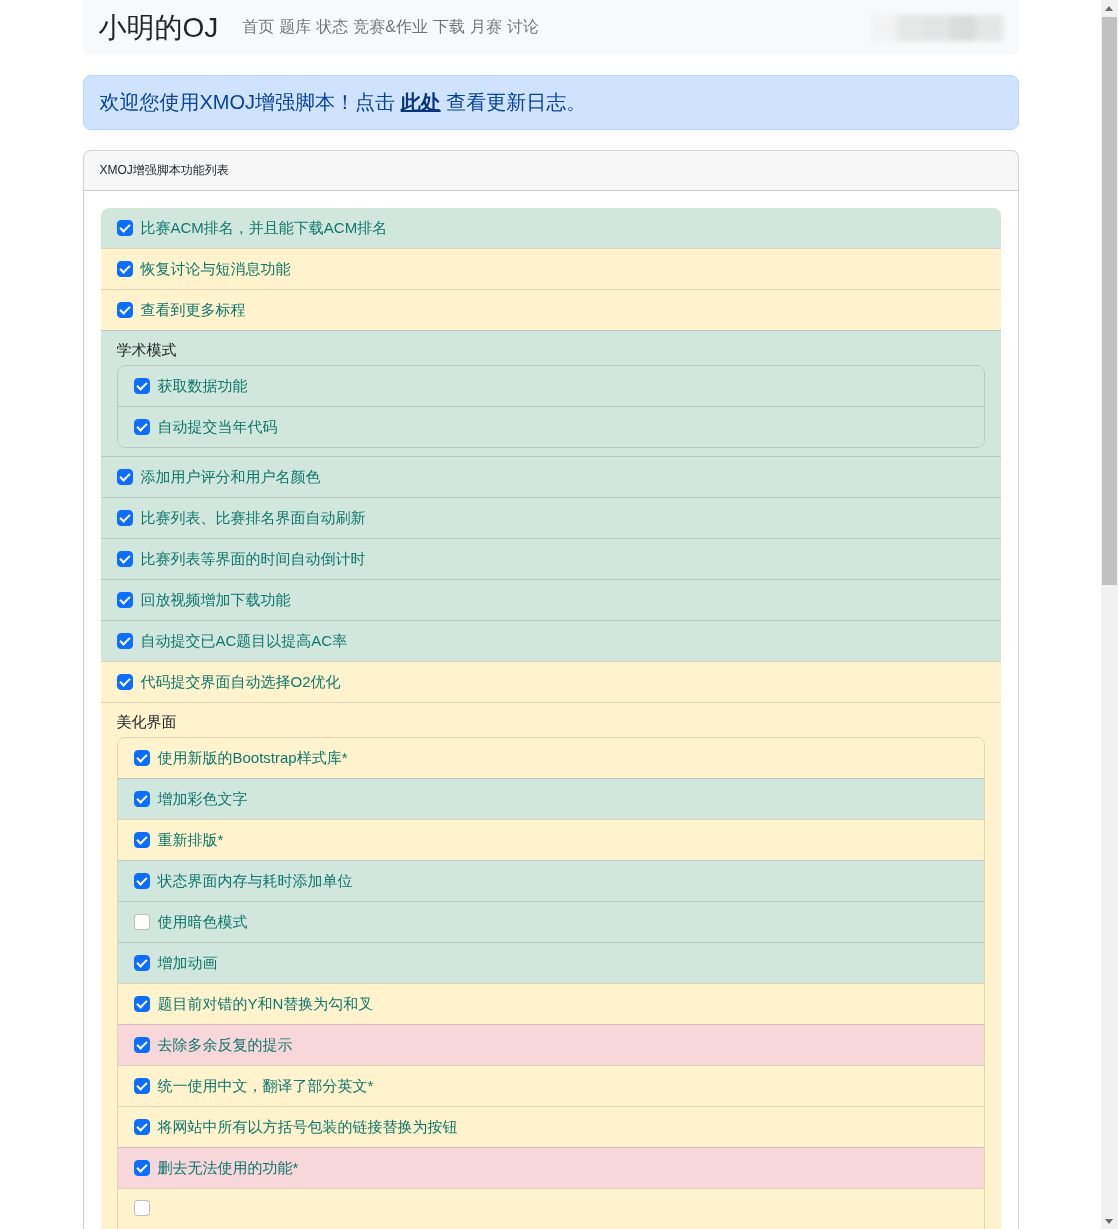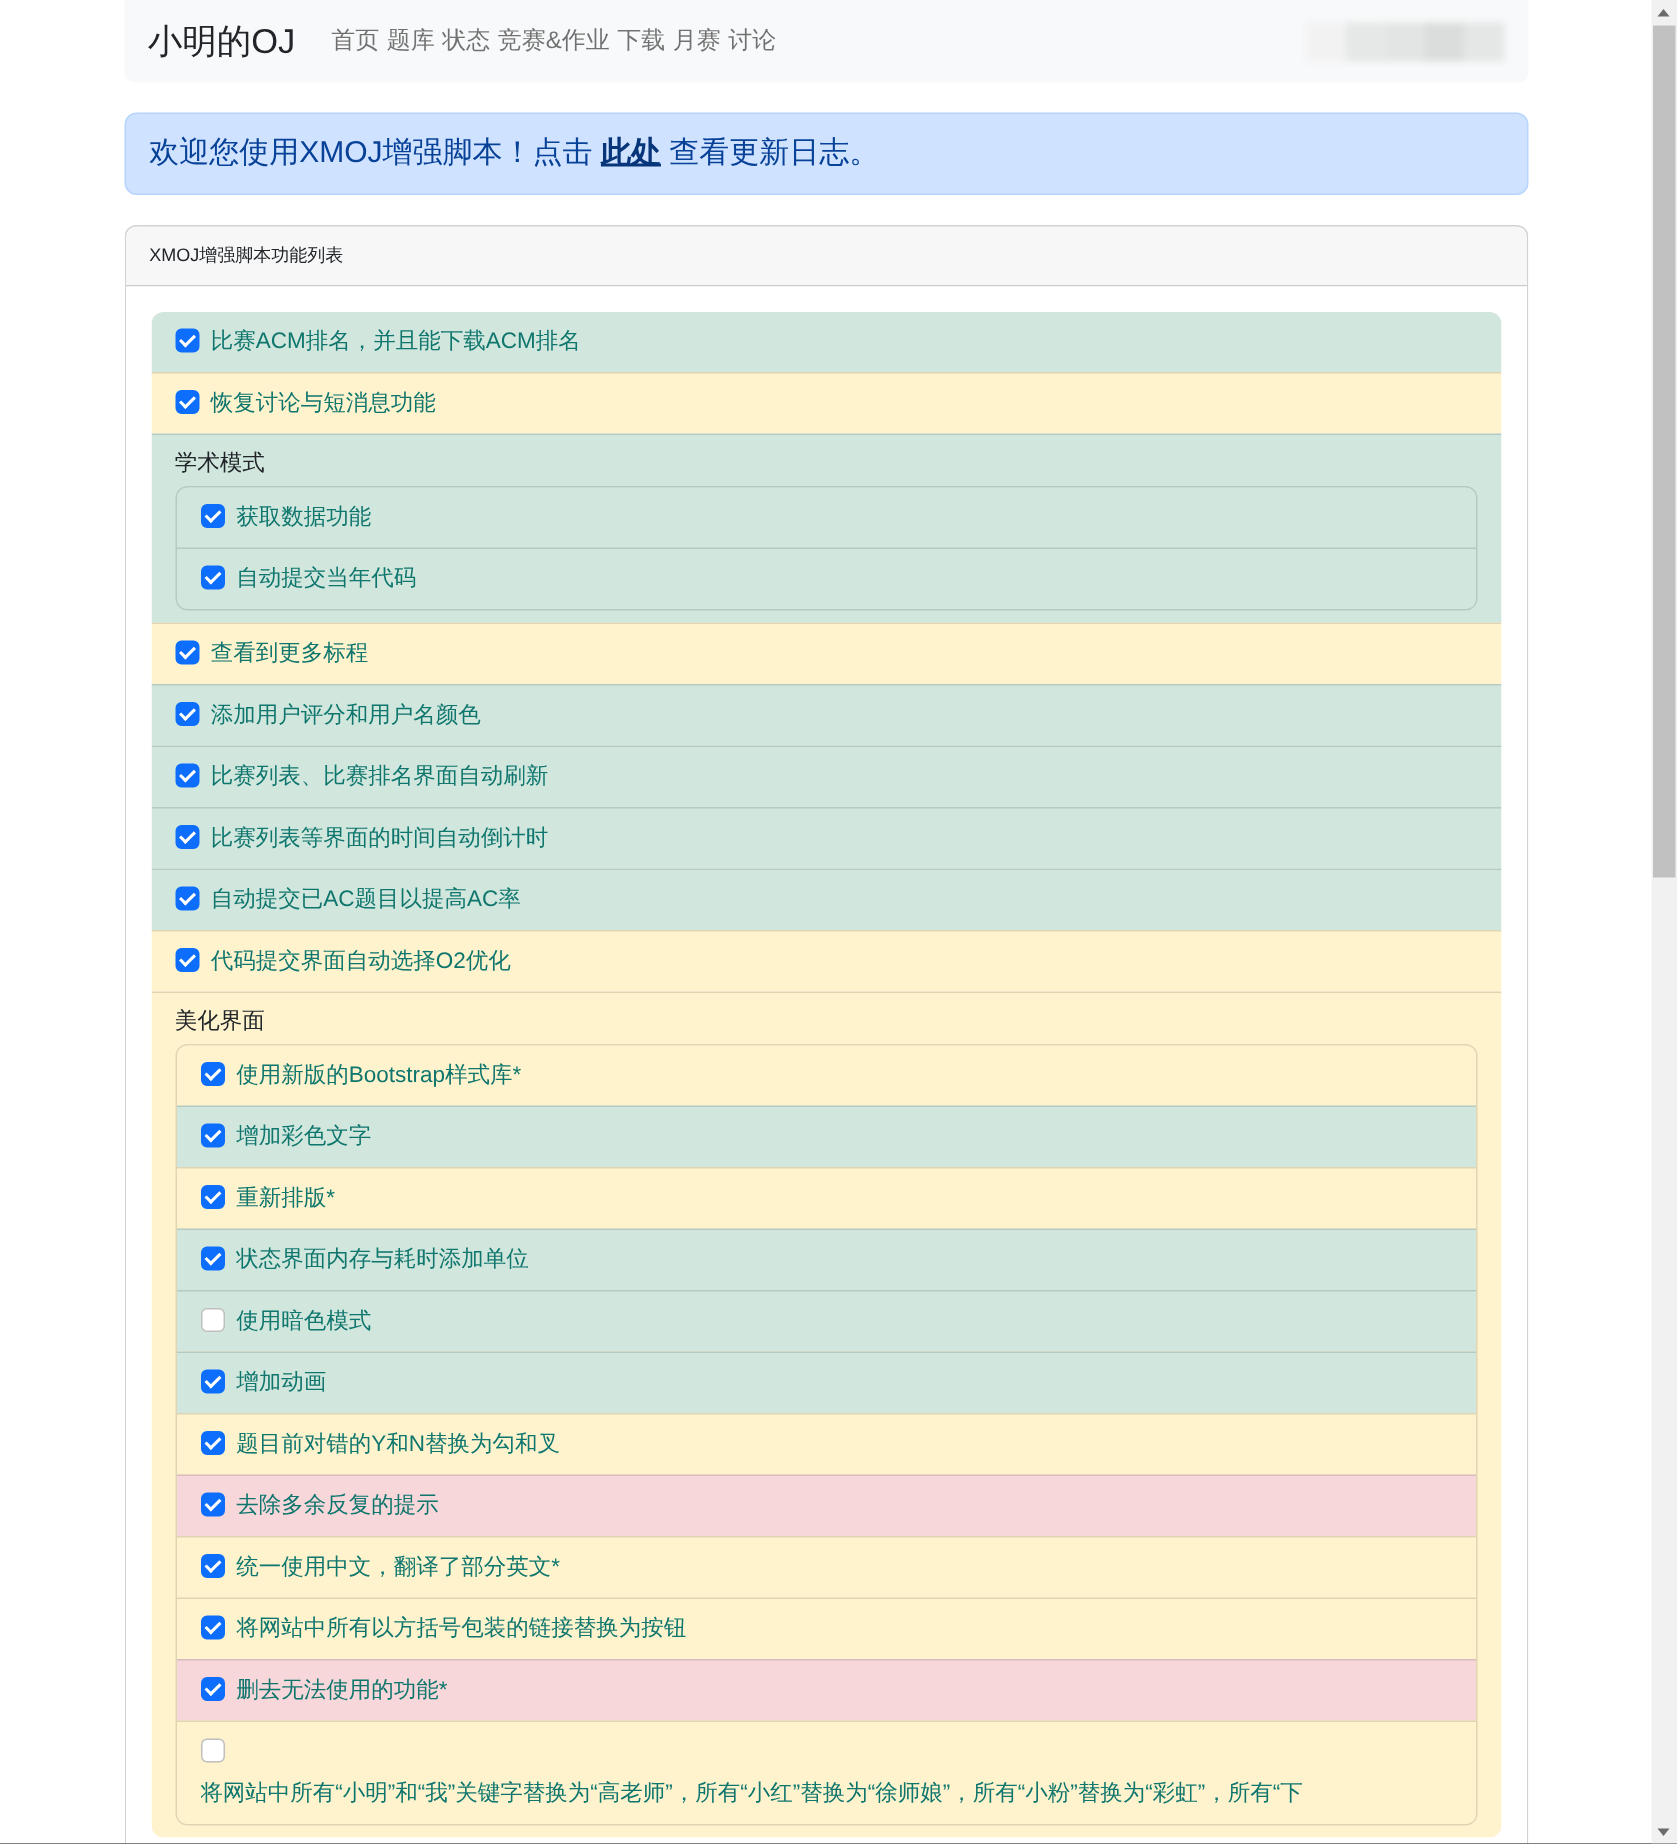--- a/index.html
+++ b/index.html
@@ -11,21 +11,21 @@
     color:#212529;
   }
   .viewport { width:1101px; height:1229px; overflow:hidden; }
   .container { width:936px; margin:0 auto; }
 
   
   .navbar {
     height:55px; background:#f8f9fa; border-radius:0 0 6px 6px;
     display:flex; align-items:center; padding:0 16px;
   }
-  .brand { font-size:23px; color:#212529; margin-right:24px; white-space:nowrap; cursor:pointer; }
+  .brand { font-size:28px; color:#212529; margin-right:24px; white-space:nowrap; cursor:pointer; }
   .nav-links { display:flex; gap:5px; align-items:center; }
   .nav-link { font-size:16px; color:rgba(0,0,0,.55); text-decoration:none; cursor:pointer; white-space:nowrap; }
   .user-blur { margin-left:auto; display:flex; height:26px; width:132px; filter:blur(2.5px); }
   .user-blur span { flex:1; }
   .user-blur span:nth-child(1){background:#f2f2f3;}
   .user-blur span:nth-child(2){background:#e6e7e7;}
   .user-blur span:nth-child(3){background:#e3e4e4;}
   .user-blur span:nth-child(4){background:#dbdcdc;}
   .user-blur span:nth-child(5){background:#e5e6e6;}
 
@@ -113,31 +113,32 @@
     <div class="alert">
       <span>欢迎您使用XMOJ增强脚本！点击 </span><a class="alert-link">此处</a><span> 查看更新日志。</span>
     </div>
 
     <div class="card">
       <div class="card-header">XMOJ增强脚本功能列表</div>
       <div class="card-body">
         <div class="list-group">
             <div class="lg-item tone-success"><span class="cb checked"></span><span class="lbl">比赛ACM排名，并且能下载ACM排名</span></div>
             <div class="lg-item tone-warning"><span class="cb checked"></span><span class="lbl">恢复讨论与短消息功能</span></div>
+            <div class="lg-item tone-warning"><span class="cb checked"></span><span class="lbl">查看到更多标程</span></div>
             <div class="lg-item group-item tone-success">
               <div class="group-heading">学术模式</div>
               <div class="list-group nested">
                 <div class="lg-item tone-success"><span class="cb checked"></span><span class="lbl">获取数据功能</span></div>
                 <div class="lg-item tone-success"><span class="cb checked"></span><span class="lbl">自动提交当年代码</span></div>
               </div>
             </div>
-            <div class="lg-item tone-warning"><span class="cb checked"></span><span class="lbl">查看到更多标程</span></div>
             <div class="lg-item tone-success"><span class="cb checked"></span><span class="lbl">添加用户评分和用户名颜色</span></div>
             <div class="lg-item tone-success"><span class="cb checked"></span><span class="lbl">比赛列表、比赛排名界面自动刷新</span></div>
             <div class="lg-item tone-success"><span class="cb checked"></span><span class="lbl">比赛列表等界面的时间自动倒计时</span></div>
+            <div class="lg-item tone-success"><span class="cb checked"></span><span class="lbl">回放视频增加下载功能</span></div>
             <div class="lg-item tone-success"><span class="cb checked"></span><span class="lbl">自动提交已AC题目以提高AC率</span></div>
             <div class="lg-item tone-warning"><span class="cb checked"></span><span class="lbl">代码提交界面自动选择O2优化</span></div>
             <div class="lg-item group-item tone-warning">
               <div class="group-heading">美化界面</div>
               <div class="list-group nested">
                 <div class="lg-item tone-warning"><span class="cb checked"></span><span class="lbl">使用新版的Bootstrap样式库*</span></div>
                 <div class="lg-item tone-success"><span class="cb checked"></span><span class="lbl">增加彩色文字</span></div>
                 <div class="lg-item tone-warning"><span class="cb checked"></span><span class="lbl">重新排版*</span></div>
                 <div class="lg-item tone-success"><span class="cb checked"></span><span class="lbl">状态界面内存与耗时添加单位</span></div>
                 <div class="lg-item tone-success"><span class="cb"></span><span class="lbl">使用暗色模式</span></div>

